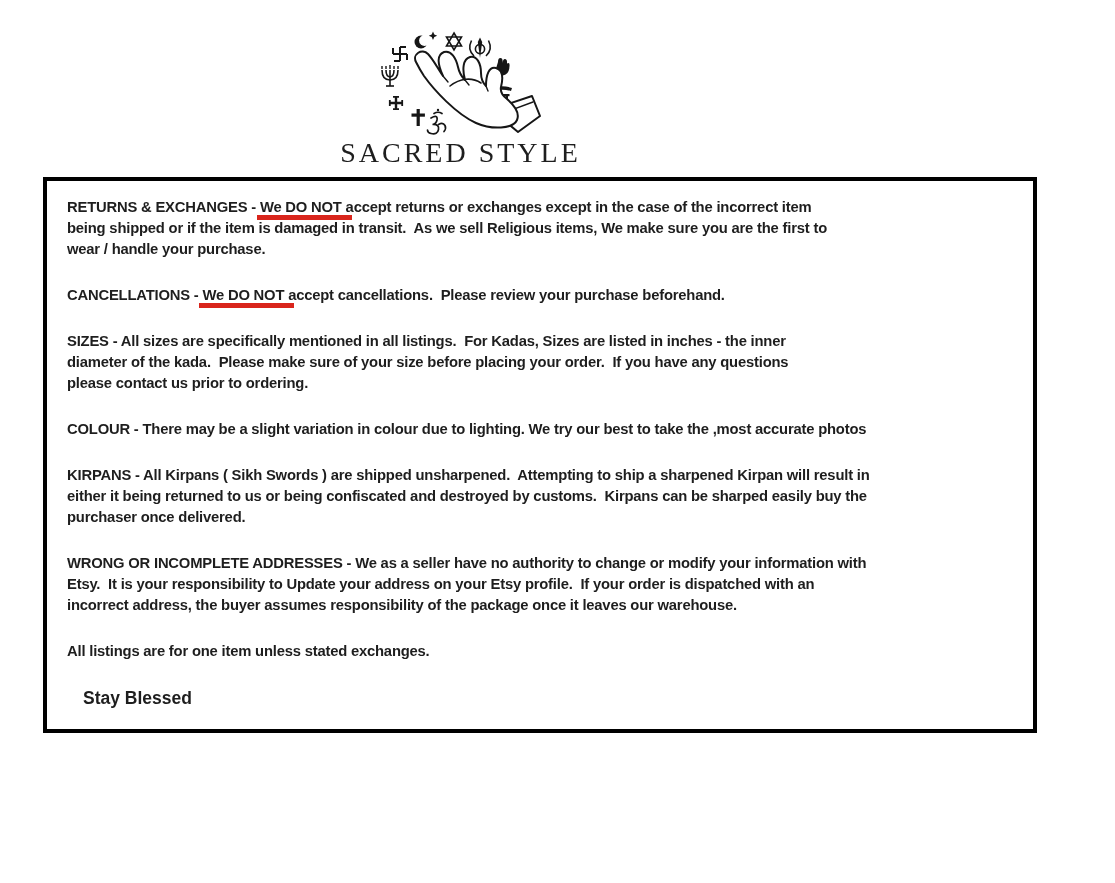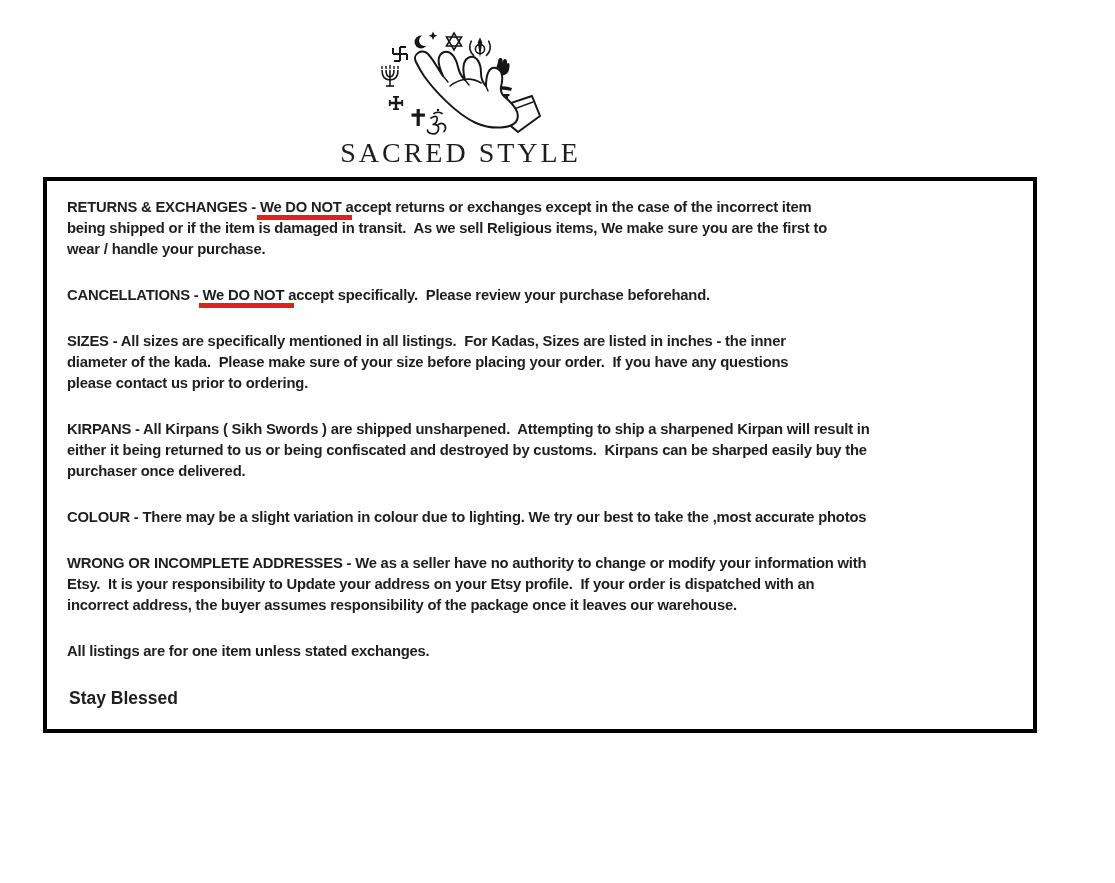--- a/index.html
+++ b/index.html
@@ -56,21 +56,21 @@
   .hl::after {
     content: "";
     position: absolute;
     left: -3px; right: -10px;
     top: calc(100% - 3px);
     height: 5px;
     background: var(--highlight-underline, #d9251c);
   }
   .hl:empty { display: none; }
   .closing {
-    margin: 2px;
+    margin: 16px;
     font-size: 17.5px;
     font-weight: bold;
     line-height: 22px;
   }
 </style>
 </head>
 <body>
 
 <div class="page">
 
@@ -160,31 +160,31 @@
     </svg>
     <div class="brand">SACRED STYLE</div>
   </div>
 
   <div class="policy-box">
 
     <p class="para"><span>RETURNS &amp; EXCHANGES - </span><span class="hl">We DO NOT</span><span> accept returns or exchanges except in the case of the incorrect item
 being shipped or if the item is damaged in transit.  As we sell Religious items, We make sure you are the first to
 wear / handle your purchase.</span></p>
 
-    <p class="para"><span>CANCELLATIONS - </span><span class="hl">We DO NOT</span><span> accept specifically.  Please review your purchase beforehand.</span></p>
+    <p class="para"><span>CANCELLATIONS - </span><span class="hl">We DO NOT</span><span> accept cancellations.  Please review your purchase beforehand.</span></p>
 
     <p class="para"><span>SIZES - All sizes are specifically mentioned in all listings.  For Kadas, Sizes are listed in inches - the inner
 diameter of the kada.  Please make sure of your size before placing your order.  If you have any questions
 please contact us prior to ordering.</span><span></span></p>
 
+    <p class="para"><span>COLOUR - There may be a slight variation in colour due to lighting. We try our best to take the ,most accurate photos</span><span></span></p>
+
     <p class="para"><span>KIRPANS - All Kirpans ( Sikh Swords ) are shipped unsharpened.  Attempting to ship a sharpened Kirpan will result in
 either it being returned to us or being confiscated and destroyed by customs.  Kirpans can be sharped easily buy the
 purchaser once delivered.</span><span></span></p>
-
-    <p class="para"><span>COLOUR - There may be a slight variation in colour due to lighting. We try our best to take the ,most accurate photos</span><span></span></p>
 
     <p class="para"><span>WRONG OR INCOMPLETE ADDRESSES - We as a seller have no authority to change or modify your information with
 Etsy.  It is your responsibility to Update your address on your Etsy profile.  If your order is dispatched with an
 incorrect address, the buyer assumes responsibility of the package once it leaves our warehouse.</span><span></span></p>
 
     <p class="para"><span>All listings are for one item unless stated exchanges.</span><span></span></p>
 
     <p class="closing">Stay Blessed</p>
 
   </div>

